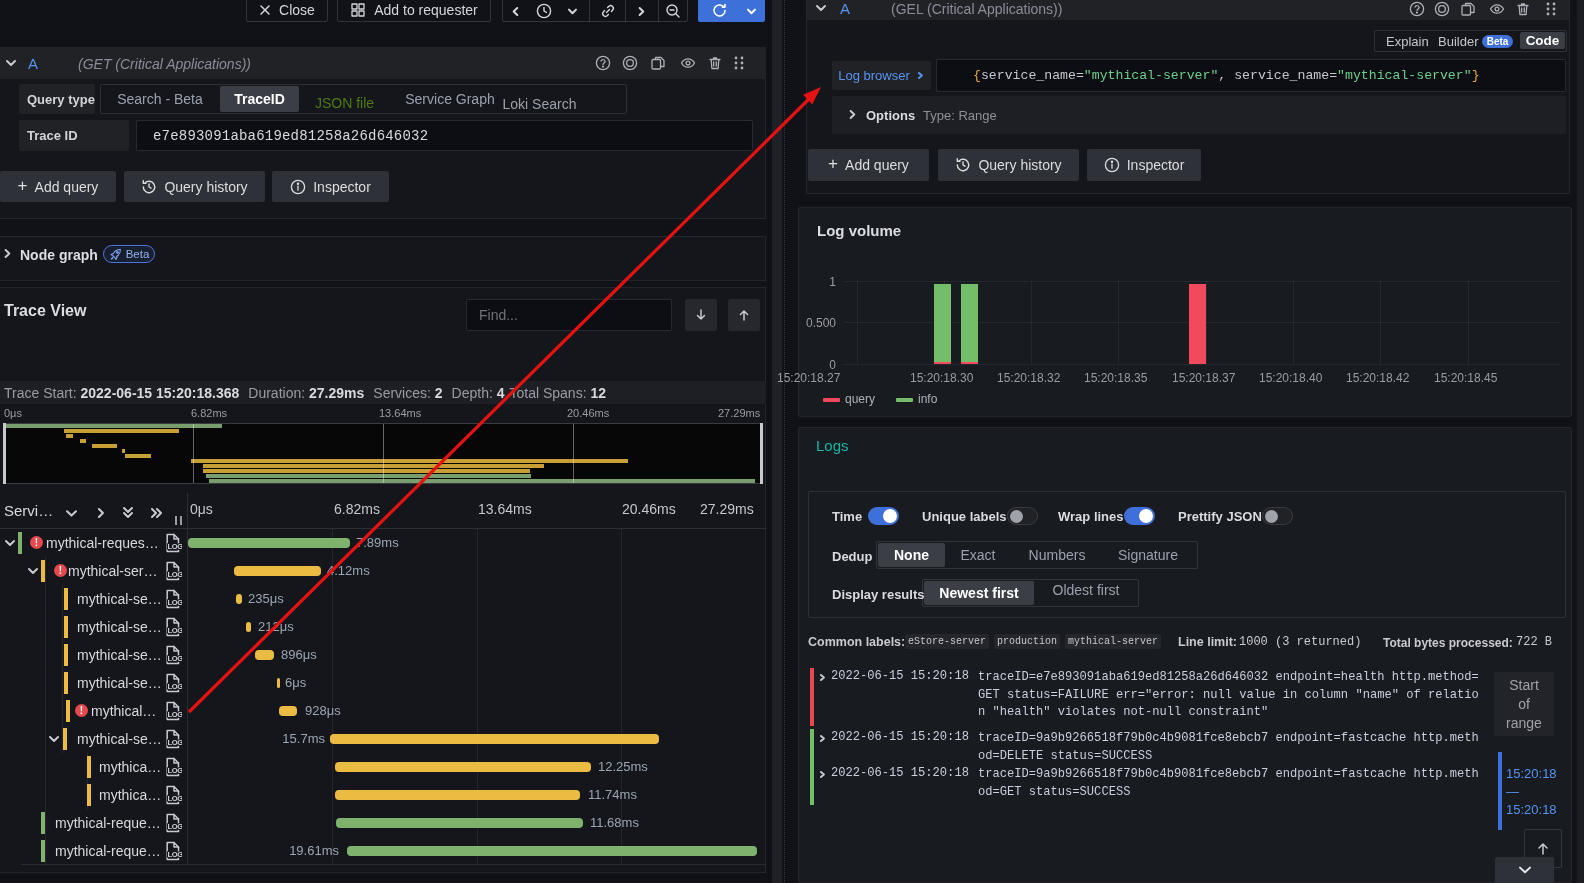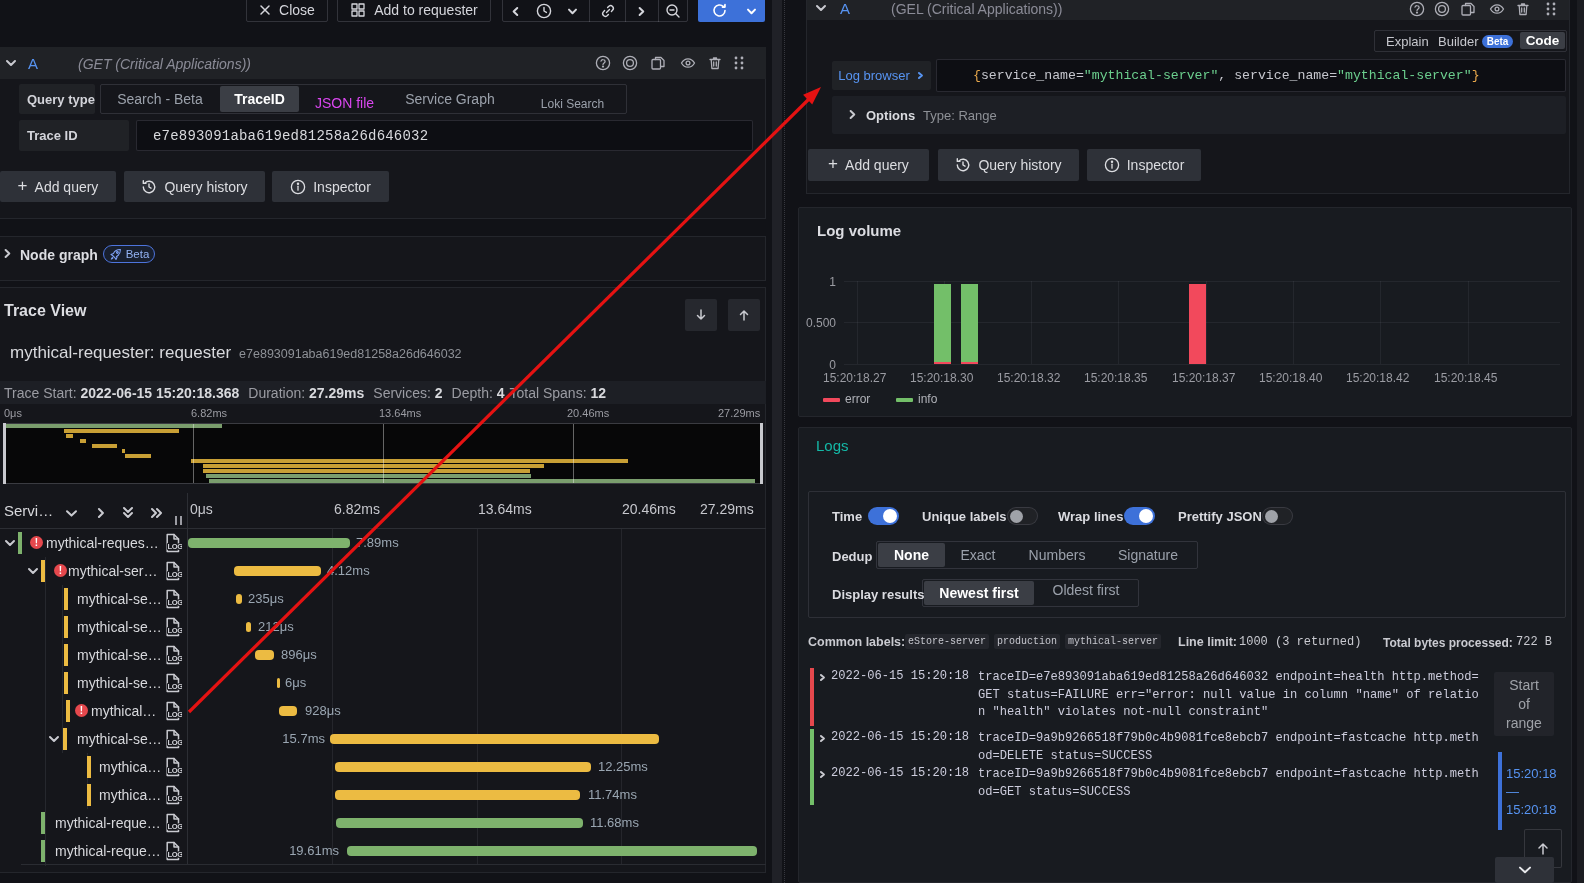--- a/index.html
+++ b/index.html
@@ -148,23 +148,23 @@
           <circle cx="9" cy="8" r="1.4"></circle>
           <circle cx="3" cy="13" r="1.4"></circle>
           <circle cx="9" cy="13" r="1.4"></circle>
         </g>
       </svg>
     </div>
 <div class="lblbox" style="left:19px;top:84px;width:76px;height:30px">Query type</div>
 <div class="radio" style="left:100px;top:84px;width:527px;height:30px"></div>
 <div class="abs seg" style="left:106px;top:84px;width:108px;height:30px;color:#9ba1ab;font-size:14px">Search - Beta</div>
 <div class="abs seg rsel" style="left:220px;top:86px;width:79px;height:26px;font-size:14px">TraceID</div>
-<div class="abs seg" style="left:307px;top:84px;width:75px;height:38px;color:#d946ef;font-size:14px">JSON file</div>
+<div class="abs seg" style="left:307px;top:84px;width:75px;height:38px;color:#4d7c0f;font-size:14px">JSON file</div>
 <div class="abs seg" style="left:395px;top:84px;width:110px;height:30px;color:#9ba1ab;font-size:14px">Service Graph</div>
-<div class="abs seg" style="left:525px;top:84px;width:95px;height:40px;color:#9ba1ab;font-size:12px">Loki Search</div>
+<div class="abs seg" style="left:492px;top:84px;width:95px;height:40px;color:#9ba1ab;font-size:14px">Loki Search</div>
 <div class="lblbox" style="left:19px;top:120px;width:110px;height:31px">Trace ID</div>
 <div class="inp" style="left:136px;top:120px;width:617px;height:31px;padding-left:16px">
       <span class="mono" style="font-size:14px;color:#d8d9dd;letter-spacing:0.2px">e7e893091aba619ed81258a26d646032</span>
     </div>
 <div class="gbtn" style="left:0;top:171px;width:116px;height:31px">
       <span style="font-size:17px;font-weight:400;margin-top:-2px">+</span>
       <span style="font-weight:500">Add query</span>
     </div>
 <div class="gbtn" style="left:124px;top:171px;width:141px;height:31px">
       <svg width="16" height="16" viewBox="0 0 16 16" fill="none" stroke="#dcdde1" stroke-width="1.4" stroke-linecap="round" stroke-linejoin="round">
@@ -192,31 +192,33 @@
 <div class="abs" style="left:103px;top:245px;width:52px;height:18px;border:1px solid #4d74dd;border-radius:10px;background:rgba(61,113,217,0.10);display:flex;align-items:center;justify-content:center;gap:4px;box-sizing:border-box">
       <svg width="13" height="13" viewBox="0 0 13 13" fill="none" stroke="#7d9ff1" stroke-width="1.1" stroke-linecap="round" stroke-linejoin="round">
         <path d="M7.5 8.5c2.6-1.4 4-3.6 3.9-7-3.4-.1-5.6 1.3-7 3.9L2 6.5l1.6 1L6 9.9l1 1.6 1.1-2.4z"></path>
         <circle cx="8.4" cy="4.5" r="0.9"></circle>
         <path d="M3.5 9.5c-.8.4-1.2 1.6-1.2 1.6s1.2-.4 1.6-1.2"></path>
       </svg>
       <span style="font-size:11.5px;color:#93b2f3">Beta</span>
     </div>
 <div class="abs" style="left:0;top:287px;width:766px;height:586px;background:#15161b;border:1px solid #24262c;border-left:none;box-sizing:border-box"></div>
 <div class="abs" style="left:4px;top:302px;font-size:16px;font-weight:bold;color:#dcdde2">Trace View</div>
+<div class="inp" style="left:466px;top:299px;width:206px;height:32px;padding-left:12px">
+      <span style="color:#6e7179;font-size:14px">Find...</span>
+    </div>
 <div class="abs ic" style="left:685px;top:299px;width:32px;height:32px;background:#26282e;border-radius:2px">
       <svg width="14" height="14" viewBox="0 0 14 14" fill="none" stroke="#c9cad0" stroke-width="1.5" stroke-linecap="round" stroke-linejoin="round">
         <path d="M7 2v9M3.5 7.5 7 11l3.5-3.5"></path>
       </svg>
     </div>
 <div class="abs ic" style="left:728px;top:299px;width:32px;height:32px;background:#26282e;border-radius:2px">
       <svg width="14" height="14" viewBox="0 0 14 14" fill="none" stroke="#c9cad0" stroke-width="1.5" stroke-linecap="round" stroke-linejoin="round">
         <path d="M7 12V3M3.5 6.5 7 3l3.5 3.5"></path>
       </svg>
     </div>
-<div class="abs" style="left:10px;top:343px;font-size:17px;color:#d8d9dd">mythical-requester: requester<span style="font-size:12.5px;color:#8e9197;margin-left:8px">e7e893091aba619ed81258a26d646032</span></div>
 <div class="abs" style="left:0;top:381px;width:766px;height:23px;background:#1d1f25;font-size:14px;display:flex;align-items:center">
       <span style="margin-left:4px;color:#9b9ca3">Trace Start: <b style="color:#d8d9dd">2022-06-15 15:20:18.368</b></span>
       <span style="margin-left:9px;color:#9b9ca3">Duration: <b style="color:#d8d9dd">27.29ms</b></span>
       <span style="margin-left:9px;color:#9b9ca3">Services: <b style="color:#d8d9dd">2</b></span>
       <span style="margin-left:9px;color:#9b9ca3">Depth: <b style="color:#d8d9dd">4</b></span>
       <span style="margin-left:5px;color:#9b9ca3">Total Spans: <b style="color:#d8d9dd">12</b></span>
     </div>
 <div class="mtick" style="left:4px;top:407px">0μs</div>
 <div class="mtick" style="left:191px;top:407px">6.82ms</div>
 <div class="mtick" style="left:379px;top:407px">13.64ms</div>
@@ -535,35 +537,35 @@
 <div class="abs" style="left:844px;top:322px;width:716px;height:1px;background:rgba(204,204,220,0.07)"></div>
 <div class="abs" style="left:844px;top:364px;width:716px;height:1px;background:rgba(204,204,220,0.07)"></div>
 <div class="abs" style="left:857px;top:281px;width:1px;height:83px;background:rgba(204,204,220,0.07)"></div>
 <div class="abs" style="left:944px;top:281px;width:1px;height:83px;background:rgba(204,204,220,0.07)"></div>
 <div class="abs" style="left:1031px;top:281px;width:1px;height:83px;background:rgba(204,204,220,0.07)"></div>
 <div class="abs" style="left:1118px;top:281px;width:1px;height:83px;background:rgba(204,204,220,0.07)"></div>
 <div class="abs" style="left:1206px;top:281px;width:1px;height:83px;background:rgba(204,204,220,0.07)"></div>
 <div class="abs" style="left:1293px;top:281px;width:1px;height:83px;background:rgba(204,204,220,0.07)"></div>
 <div class="abs" style="left:1380px;top:281px;width:1px;height:83px;background:rgba(204,204,220,0.07)"></div>
 <div class="abs" style="left:1468px;top:281px;width:1px;height:83px;background:rgba(204,204,220,0.07)"></div>
-<div class="abs" style="left:823px;top:371px;font-size:12px;color:#9b9ca3">15:20:18.27</div>
+<div class="abs" style="left:777px;top:371px;font-size:12px;color:#9b9ca3">15:20:18.27</div>
 <div class="abs" style="left:910px;top:371px;font-size:12px;color:#9b9ca3">15:20:18.30</div>
 <div class="abs" style="left:997px;top:371px;font-size:12px;color:#9b9ca3">15:20:18.32</div>
 <div class="abs" style="left:1084px;top:371px;font-size:12px;color:#9b9ca3">15:20:18.35</div>
 <div class="abs" style="left:1172px;top:371px;font-size:12px;color:#9b9ca3">15:20:18.37</div>
 <div class="abs" style="left:1259px;top:371px;font-size:12px;color:#9b9ca3">15:20:18.40</div>
 <div class="abs" style="left:1346px;top:371px;font-size:12px;color:#9b9ca3">15:20:18.42</div>
 <div class="abs" style="left:1434px;top:371px;font-size:12px;color:#9b9ca3">15:20:18.45</div>
 <div class="abs" style="left:934px;top:284px;width:17px;height:80px;background:#73bf69"></div>
 <div class="abs" style="left:934px;top:362px;width:17px;height:2px;background:#f2495c"></div>
 <div class="abs" style="left:961px;top:284px;width:17px;height:80px;background:#73bf69"></div>
 <div class="abs" style="left:961px;top:362px;width:17px;height:2px;background:#f2495c"></div>
 <div class="abs" style="left:1189px;top:284px;width:17px;height:80px;background:#f2495c"></div>
 <div class="abs" style="left:823px;top:398px;width:17px;height:4px;background:#f2495c;border-radius:1px"></div>
-<div class="abs" style="left:845px;top:392px;font-size:12px;color:#b0b2b8">error</div>
+<div class="abs" style="left:845px;top:392px;font-size:12px;color:#b0b2b8">query</div>
 <div class="abs" style="left:896px;top:398px;width:17px;height:4px;background:#73bf69;border-radius:1px"></div>
 <div class="abs" style="left:918px;top:392px;font-size:12px;color:#b0b2b8">info</div>
 <div class="abs" style="left:798px;top:427px;width:774px;height:456px;background:#181b20;border:1px solid #24262c;border-radius:2px;box-sizing:border-box"></div>
 <div class="abs" style="left:816px;top:437px;font-size:15px;font-weight:400;color:#14b8a6">Logs</div>
 <div class="abs" style="left:808px;top:491px;width:758px;height:127px;border:1px solid rgba(204,204,220,0.12);border-radius:2px;box-sizing:border-box"></div>
 <div class="blbl" style="left:832px;top:509px">Time</div>
 <div class="toggle" style="left:868px;top:507px;background:#3d71d9">
       <div class="tk" style="right:2px"></div>
     </div>
 <div class="blbl" style="left:922px;top:509px">Unique labels</div>

